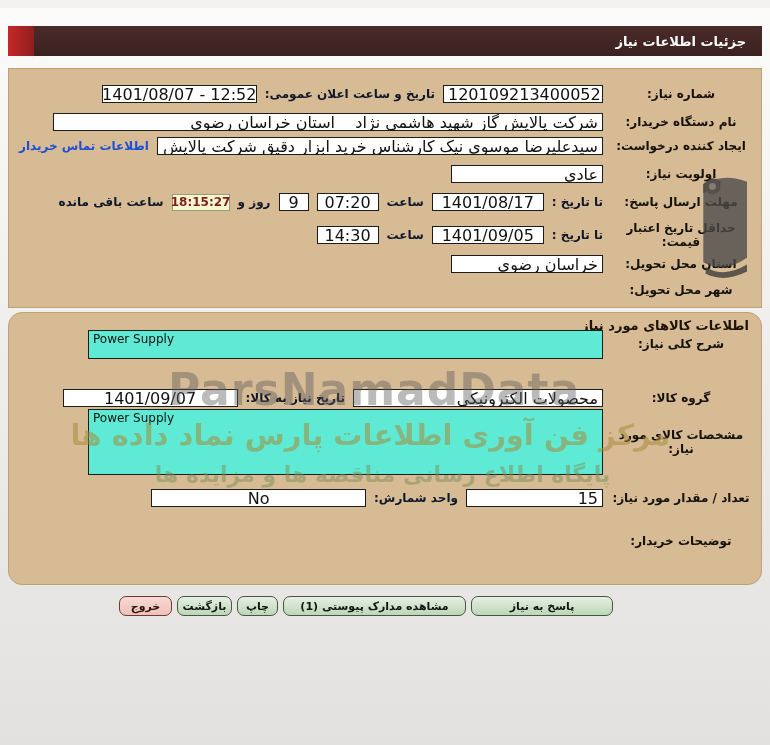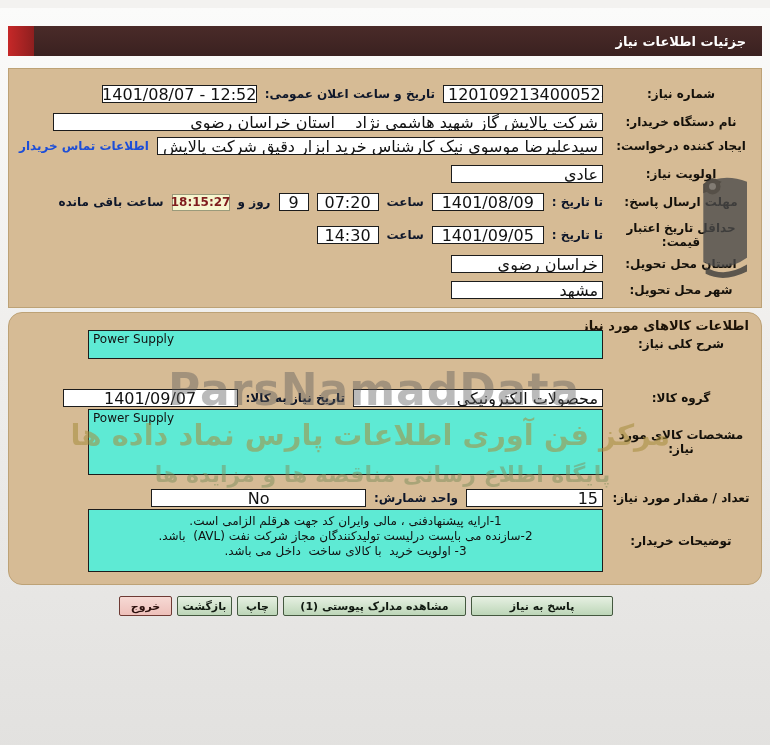--- a/index.html
+++ b/index.html
@@ -64,21 +64,21 @@
     background:#f6f6cf; border:1px solid #9a9a7a; height:17px;
     display:flex; align-items:center; justify-content:center;
     font-size:12px; font-weight:bold; color:#7f1d1d;
   }
   
   .buttons {
     position:absolute; left:113px; top:588px; width:500px; height:20px;
     display:flex; direction:rtl; gap:5px; z-index:20;
   }
   .btn {
-    height:20px; border:1px solid #44583f; border-radius:2px;
+    height:20px; border:1px solid #44583f; border-radius:7px;
     background:linear-gradient(180deg,#e6f0e2 0%,#bdd6b8 100%);
     font-family:"DejaVu Sans",sans-serif;
     font-weight:bold; font-size:11px; color:#101810;
     display:flex; align-items:center; justify-content:center;
     white-space:nowrap; cursor:pointer;
   }
   .btn.pink {
     border-color:#6e3a34;
     background:linear-gradient(180deg,#f6d9d4 0%,#eec0ba 100%);
     color:#2a0f0c;
@@ -141,21 +141,21 @@
       <span class="lbl">اولویت نیاز:</span>
       <div class="inp" style="width:152px">
         <span>عادی</span>
       </div>
     </div>
 
     <div class="row" style="top:124px">
       <span class="lbl">مهلت ارسال پاسخ:</span>
       <span class="small-lbl">تا تاریخ :</span>
       <div class="inp ltr center" style="width:112px">
-        <span>1401/08/09</span>
+        <span>1401/08/17</span>
       </div>
       <span class="small-lbl">ساعت</span>
       <div class="inp ltr center" style="width:62px">
         <span>07:20</span>
       </div>
       <div class="inp center" style="width:30px">
         <span>9</span>
       </div>
       <span class="small-lbl">روز و</span>
       <div class="timer" style="width:58px">
@@ -178,23 +178,20 @@
 
     <div class="row" style="top:186px">
       <span class="lbl">استان محل تحویل:</span>
       <div class="inp" style="width:152px">
         <span>خراسان رضوی</span>
       </div>
     </div>
 
     <div class="row" style="top:212px">
       <span class="lbl">شهر محل تحویل:</span>
-      <div class="inp" style="width:152px">
-        <span>مشهد</span>
-      </div>
     </div>
   </div>
 
   <div class="panel panel2">
     <span class="section-title">اطلاعات کالاهای مورد نیاز</span>
 
     <div class="row" style="top:16px;height:30px">
       <span class="lbl">شرح کلی نیاز:</span>
       <div class="txt ltr" style="width:515px;height:29px">
         <span>Power Supply</span>
@@ -225,25 +222,20 @@
         <span>15</span>
       </div>
       <span class="small-lbl">واحد شمارش:</span>
       <div class="inp ltr center" style="width:215px">
         <span>No</span>
       </div>
     </div>
 
     <div class="row" style="top:196px;height:63px">
       <span class="lbl">توضیحات خریدار:</span>
-      <div class="txt notes" style="width:515px;height:63px">
-        <div>1-ارایه پیشنهادفنی ، مالی وایران کد جهت هرقلم الزامی است.</div>
-        <div>2-سازنده می بایست درلیست تولیدکنندگان مجاز شرکت نفت (AVL) &nbsp;باشد.</div>
-        <div>3- اولویت خرید &nbsp;با کالای ساخت &nbsp;داخل می باشد.</div>
-      </div>
     </div>
   </div>
 
   <div class="buttons">
     <button class="btn" style="width:142px">پاسخ به نیاز</button>
     <button class="btn" style="width:183px">مشاهده مدارک پیوستی (1)</button>
     <button class="btn" style="width:41px">چاپ</button>
     <button class="btn" style="width:55px">بازگشت</button>
     <button class="btn pink" style="width:53px">خروج</button>
   </div>

